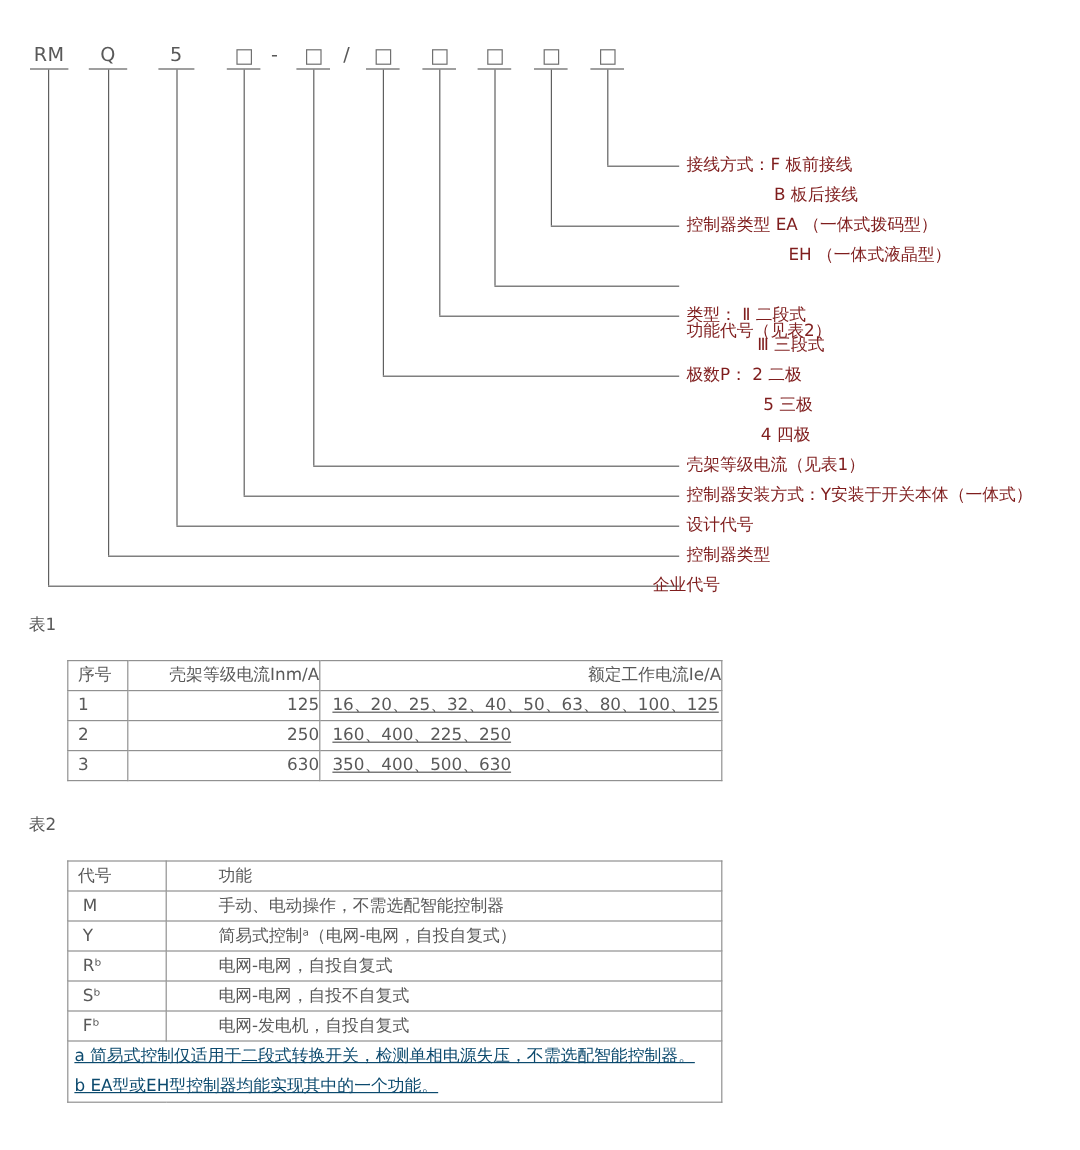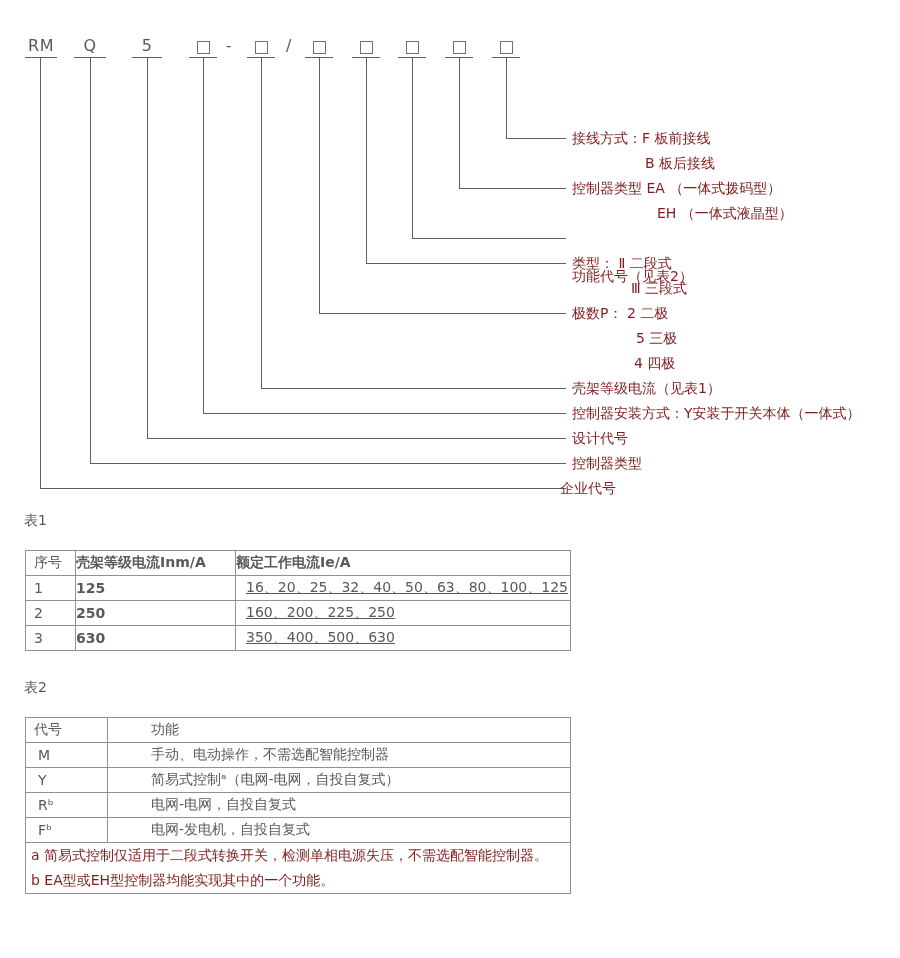--- a/index.html
+++ b/index.html
@@ -9,29 +9,29 @@
   }
   .abs{position:absolute;}
   .part{position:absolute;top:35px;height:22px;line-height:22px;text-align:center;
         font-size:16px;color:#595959;letter-spacing:0.5px;}
   .codebox{position:absolute;top:41px;width:11px;height:11px;border:1px solid #707070;background:#fff;}
   .uline{position:absolute;top:57px;height:1px;background:#606060;}
   .vline{position:absolute;width:1px;background:#606060;}
   .hline{position:absolute;height:1px;background:#606060;}
   .dlabel{position:absolute;height:22px;line-height:22px;font-size:14px;color:#7f1d1d;white-space:nowrap;}
   .tbl-title{position:absolute;font-size:14px;color:#595959;}
-  table.grid{border-collapse:collapse;table-layout:fixed;}
+  table.grid{border-collapse:collapse;table-layout:fixed;margin-left:31px;}
   table.grid td{border:1px solid #919191;height:24px;font-size:14px;color:#595959;
                 padding:0;overflow:hidden;white-space:nowrap;}
   .pl8{padding-left:8px !important;}
   .pl10{padding-left:10px !important;text-decoration:underline;}
   .pl12{padding-left:12px !important;}
   .pl43{padding-left:43px !important;}
-  .ctr{text-align:left;font-weight:bold;}
-  .fnline{height:25px;line-height:25px;padding-left:5px;font-size:14px;color:#7f1d1d;white-space:nowrap;}
+  .ctr{text-align:right;}
+  .fnline{height:25px;line-height:25px;padding-left:5px;font-size:14px;color:#0c4a6e;white-space:nowrap;text-decoration:underline;}
 </style>
 </head>
 <body>
 
 <div class="page">
 
   <div class="abs" style="left:0;top:0;width:900px;height:500px;">
 
     <div class="part" style="left:25px;width:32px;">RM</div>
     <div class="part" style="left:74px;width:32px;">Q</div>
@@ -86,21 +86,21 @@
     <div class="dlabel" style="left:572px;top:217px;margin-top:48px;">功能代号（见表2）</div>
     <div class="dlabel" style="left:572px;top:252px;">类型： Ⅱ 二段式</div>
     <div class="dlabel" style="left:631px;top:277px;">Ⅲ 三段式</div>
     <div class="dlabel" style="left:572px;top:302px;">极数P： 2 二极</div>
     <div class="dlabel" style="left:636px;top:327px;">5 三极</div>
     <div class="dlabel" style="left:634px;top:352px;">4 四极</div>
     <div class="dlabel" style="left:572px;top:377px;">壳架等级电流（见表1）</div>
     <div class="dlabel" style="left:572px;top:402px;">控制器安装方式：Y安装于开关本体（一体式）</div>
     <div class="dlabel" style="left:572px;top:427px;">设计代号</div>
     <div class="dlabel" style="left:572px;top:452px;">控制器类型</div>
-    <div class="dlabel" style="left:560px;top:477px;">企业代号</div>
+    <div class="dlabel" style="left:544px;top:477px;">企业代号</div>
   </div>
 
   <div class="tbl-title" style="left:24px;top:512px;">表1</div>
 
   <table class="grid abs" style="left:25px;top:550px;width:545px;">
     <colgroup>
         <col style="width:50px;">
         <col style="width:160px;">
         <col style="width:335px;">
       </colgroup>
@@ -111,21 +111,21 @@
       <td class="ctr">额定工作电流Ie/A</td>
     </tr>
     <tr>
       <td class="pl8">1</td>
       <td class="ctr">125</td>
       <td class="pl10">16、20、25、32、40、50、63、80、100、125</td>
     </tr>
     <tr>
       <td class="pl8">2</td>
       <td class="ctr">250</td>
-      <td class="pl10">160、200、225、250</td>
+      <td class="pl10">160、400、225、250</td>
     </tr>
     <tr>
       <td class="pl8">3</td>
       <td class="ctr">630</td>
       <td class="pl10">350、400、500、630</td>
     </tr>
   </tbody>
     </table>
 
   <div class="tbl-title" style="left:24px;top:679px;">表2</div>
@@ -146,20 +146,24 @@
     </tr>
     <tr>
       <td class="pl12">Y</td>
       <td class="pl43">简易式控制ᵃ（电网-电网，自投自复式）</td>
     </tr>
     <tr>
       <td class="pl12">Rᵇ</td>
       <td class="pl43">电网-电网，自投自复式</td>
     </tr>
     <tr>
+      <td class="pl12">Sᵇ</td>
+      <td class="pl43">电网-电网，自投不自复式</td>
+    </tr>
+    <tr>
       <td class="pl12">Fᵇ</td>
       <td class="pl43">电网-发电机，自投自复式</td>
     </tr>
     <tr>
       <td colspan="2" style="height:50px;">
         <div class="fnline">a 简易式控制仅适用于二段式转换开关，检测单相电源失压，不需选配智能控制器。</div>
         <div class="fnline">b EA型或EH型控制器均能实现其中的一个功能。</div>
       </td>
     </tr>
   </tbody>

